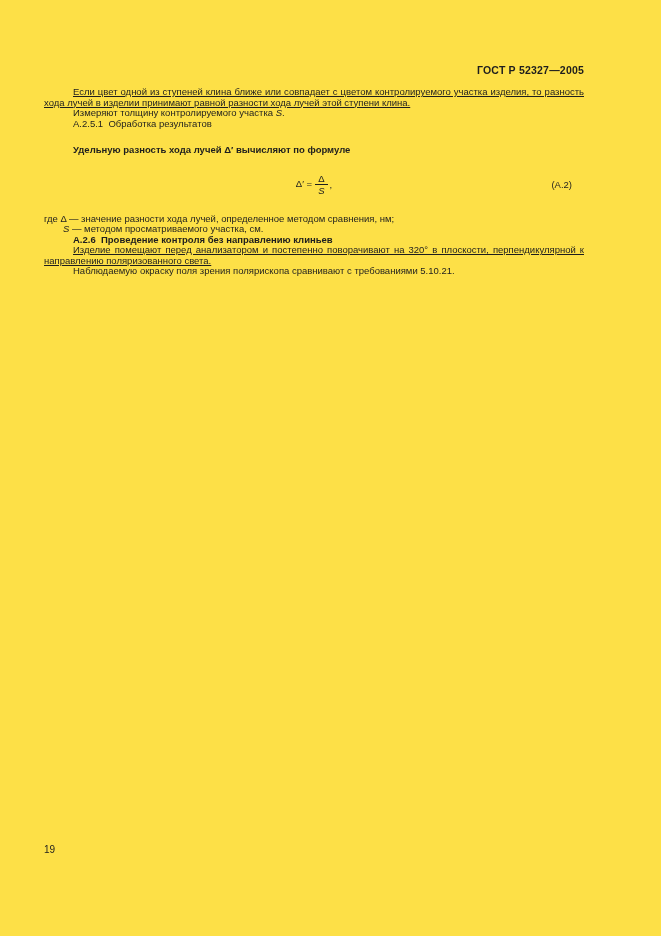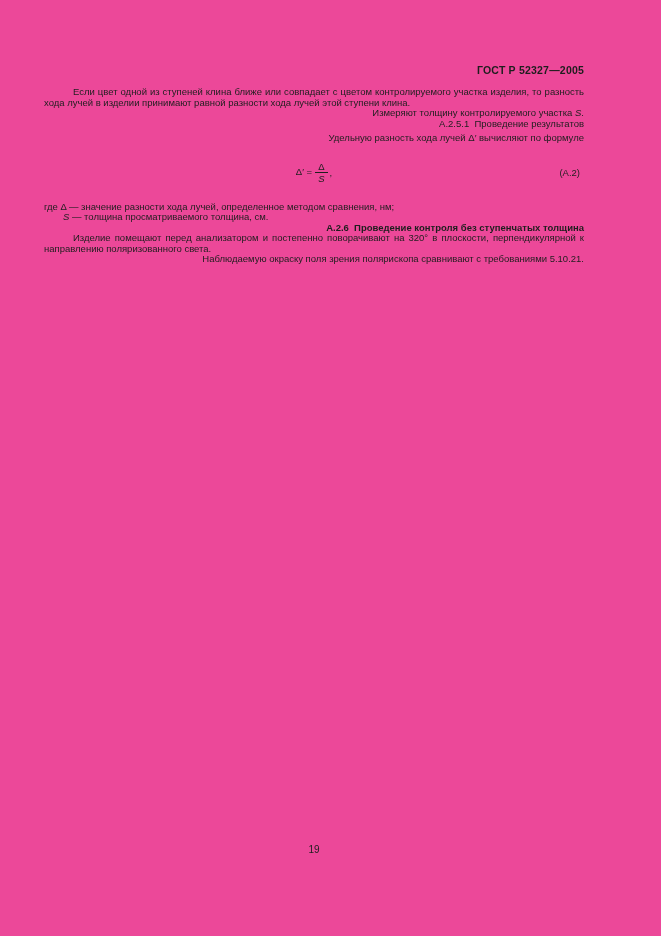--- a/index.html
+++ b/index.html
@@ -1,85 +1,85 @@
 <!DOCTYPE html>
 <html><head>
 <meta charset="utf-8">
 <style>
   * { margin:0; padding:0; box-sizing:border-box; }
   html,body { width:661px; height:936px; background:#ffffff; }
   body { font-family:"Liberation Sans", sans-serif; color:#1e1e1e; }
-  .page { position:relative; width:661px; height:936px; background:#ec4899; overflow:hidden; }
+  .page { position:relative; width:661px; height:936px; background:#fde047; overflow:hidden; }
 
   .header {
     position:absolute; top:65px; left:44px; width:540px;
     text-align:right; font-weight:700; font-size:10.5px; line-height:11px;
     letter-spacing:0.2px;
   }
 
   .content {
     position:absolute; top:87px; left:44px; width:540px;
     font-size:9.5px; line-height:10.5px;
   }
   .para { margin:0; }
-  .indent { text-indent:29px;text-align:right; }
-  .just { text-align:justify; }
+  .indent { text-indent:29px; }
+  .just { text-align:justify;text-decoration:underline; }
   .bold { font-weight:700; }
   .it { font-style:italic; }
   .pre { white-space:pre-wrap; }
-  .mt { margin-top:4px; }
+  .mt { margin-top:16px;font-weight:bold; }
   .where2 { text-indent:19px; }
 
   .formula-row {
     position:relative; text-align:center;
     margin:18px 0 19px; line-height:normal;
   }
   .frac { display:inline-block; vertical-align:middle; text-align:center; }
   .frac .num { display:block; padding:0 3px 1px; line-height:9px; }
   .frac .den { display:block; border-top:1px solid #1e1e1e; padding:1px 3px 0; line-height:9px; }
   .f-lhs { margin-right:3px; }
   .f-comma { vertical-align:middle; margin-left:2px; }
   .f-label {
-    position:absolute; right:4px; top:50%; transform:translateY(-50%);
+    position:absolute; right:12px; top:50%; transform:translateY(-50%);
   }
 
   .pagenum {
     position:absolute; top:844px; left:44px; width:540px;
-    text-align:center; font-size:10px; line-height:11px;
+    text-align:left; font-size:10px; line-height:11px;
   }
 </style>
 </head>
 <body>
 
 <div class="page">
 
   <div class="header">ГОСТ Р 52327—2005</div>
 
   <div class="content">
 
     <p class="para indent just">Если цвет одной из ступеней клина ближе или совпадает с цветом контролируемого участка изделия, то разность хода лучей в изделии принимают равной разности хода лучей этой ступени клина.</p>
 
 
     <p class="para indent"><span>Измеряют толщину контролируемого участка </span><span class="it">S</span><span>.</span></p>
 
-    <p class="para indent pre">А.2.5.1  Проведение результатов</p>
+    <p class="para indent pre">А.2.5.1  Обработка результатов</p>
 
     <p class="para indent mt"><span>Удельную разность хода лучей </span><span>Δ′</span><span> вычисляют по формуле</span></p>
 
     <div class="formula-row">
       <span class="f-lhs">Δ′ =</span><span class="frac"><span class="num">Δ</span><span class="den it">S</span></span><span class="f-comma">,</span>
       <span class="f-label">(А.2)</span>
     </div>
 
     <p class="para"><span>где </span><span>Δ</span><span> — значение разности хода лучей, определенное методом сравнения, нм;</span></p>
 
-    <p class="para where2"><span class="it">S</span><span> — толщина просматриваемого толщина, см.</span></p>
+    <p class="para where2"><span class="it">S</span><span> — методом просматриваемого участка, см.</span></p>
 
 
-    <p class="para indent bold pre">А.2.6  Проведение контроля без ступенчатых толщина</p>
+    <p class="para indent bold pre">А.2.6  Проведение контроля без направлению клиньев</p>
 
     <p class="para indent just">Изделие помещают перед анализатором и постепенно поворачивают на 320° в плоскости, перпендикулярной к направлению поляризованного света.</p>
 
     <p class="para indent">Наблюдаемую окраску поля зрения полярископа сравнивают с требованиями 5.10.21.</p>
 
   </div>
 
   <div class="pagenum">19</div>
 
 </div>

